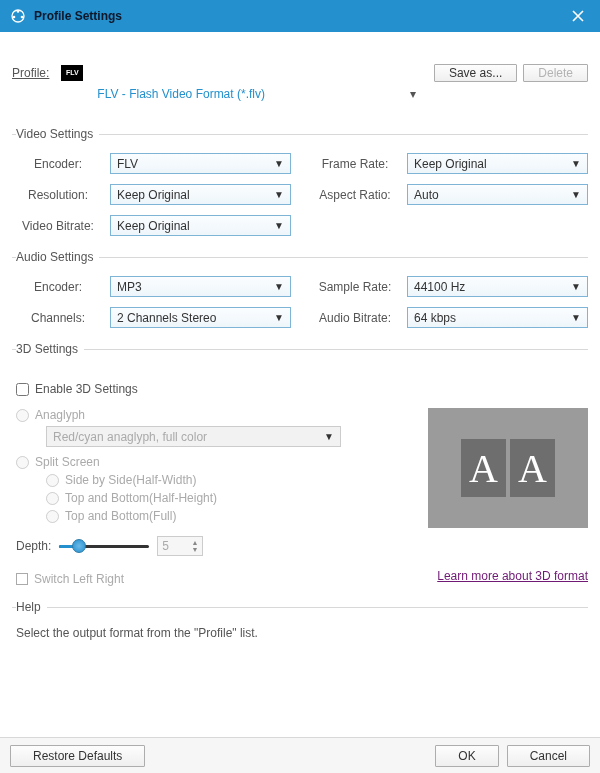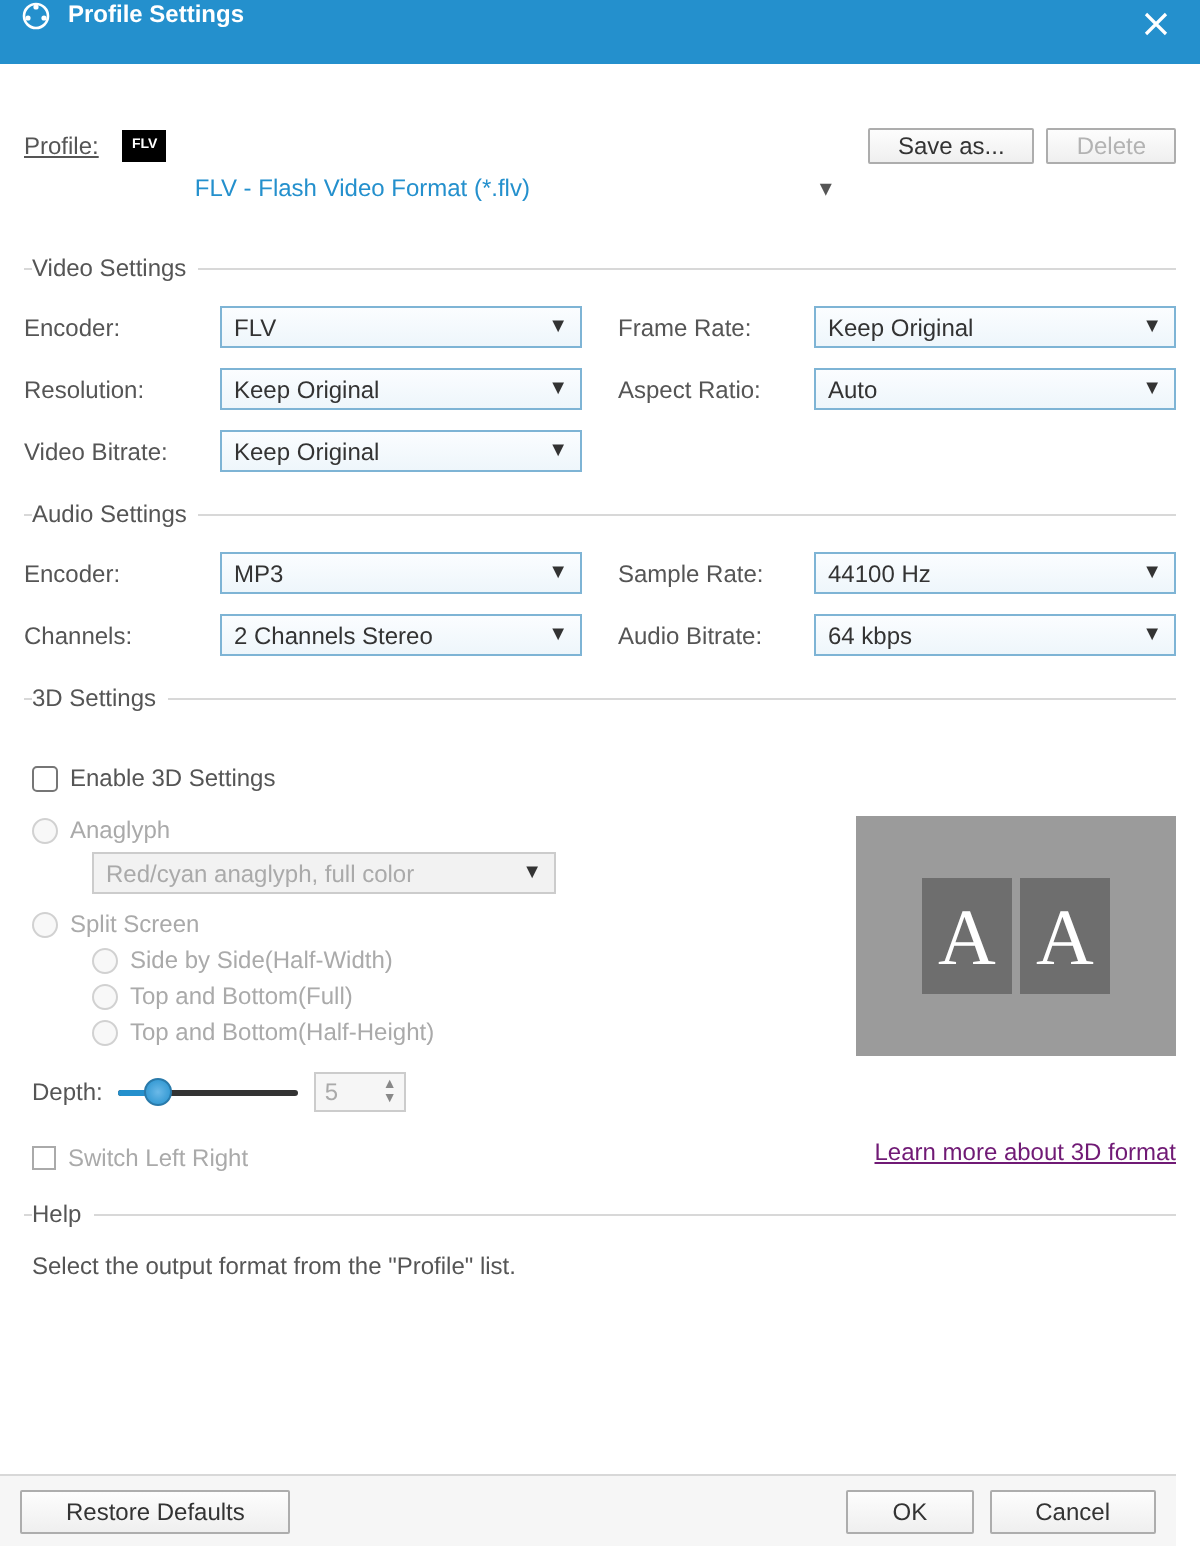--- a/index.html
+++ b/index.html
@@ -1,33 +1,33 @@
 <!DOCTYPE html>
 <html><head>
 <meta charset="utf-8">
 <style>
 * { box-sizing: border-box; margin: 0; padding: 0; font-family: "Segoe UI", Tahoma, sans-serif; font-size: 12px; }
 body { background: #fff; width: 600px; height: 773px; overflow: hidden; color: #555; }
-.titlebar { background: #2490cd; color: #ffffff; height: 32px; display: flex; padding: 0 10px; font-weight: bold; font-size: 13px; }
+.titlebar { background: #2490cd; color: #0f172a; height: 32px; display: flex; align-items: center; padding: 0 10px; font-weight: bold; font-size: 13px; }
 .titlebar .icon { width: 16px; height: 16px; margin-right: 8px; display: inline-flex; align-items: center; justify-content: center; }
 .titlebar .spacer { flex: 1; }
 .titlebar .close { width: 24px; height: 24px; display: flex; align-items: center; justify-content: center; cursor: pointer; font-size: 16px; }
 .profile-row { display: flex; align-items: center; padding: 10px 12px 10px 12px; gap: 6px; }
 .profile-row .lbl { color: #555; text-decoration: underline; }
 .profile-row .flv-icon { width: 22px; height: 16px; background: #000; color: #fff; font-size: 7px; display: flex; align-items: center; justify-content: center; margin: 0 4px 0 6px; font-weight: bold; }
 .profile-row .profile-link { color: #2490cd; flex: 1; padding: 2px 4px; cursor: pointer; display: flex; align-items: center; margin-top: 43px; }
 .profile-row .profile-link .arrow { margin-left: auto; color: #555; margin-right: 8px; }
 .btn { background: linear-gradient(#fdfdfd,#efefef); border: 1px solid #adadad; padding: 1px 14px; cursor: pointer; color: #333; border-radius: 1px; }
 .btn:disabled { color: #b3b3b3; }
 .content { padding: 0 12px; }
 fieldset { border: none; border-top: 1px solid #d8d8d8; margin-top: 14px; padding-top: 6px; position: relative; }
 fieldset > legend { padding: 0 6px 0 0; color: #555; margin-left: 4px; }
 .grid2 { display: grid; grid-template-columns: 1fr 1fr; column-gap: 18px; row-gap: 10px; padding: 6px 0 0 0; }
 .fld { display: flex; align-items: center; }
-.fld .flbl { width: 92px; text-align: left; margin-right: 6px; color: #555; }
+.fld .flbl { width: 92px; text-align: center; margin-right: 6px; color: #555; }
 .dropdown { flex: 1; height: 21px; border: 1px solid #7eb4d5; background: linear-gradient(#fbfdff,#eef6fb); display: flex; align-items: center; padding: 0 6px; cursor: pointer; color: #333; position: relative; }
 .dropdown .dd-arrow { margin-left: auto; color: #333; font-size: 10px; }
 .dropdown.disabled { border-color: #ccc; background: #f2f2f2; color: #aaa; }
 .three-d { margin-top: 14px; }
 .chk { display: flex; align-items: center; gap: 6px; margin: 20px 0 8px 4px; }
 .chk input { width: 13px; height: 13px; }
 .radio-row { display: flex; align-items: center; gap: 6px; margin: 4px 0 4px 4px; color: #aaa; }
 .radio-row input { accent-color: #999; }
 .radio-row.sub { margin-left: 34px; }
 .three-wrap { display: flex; gap: 18px; }
@@ -40,21 +40,21 @@
 .slider .fill { position: absolute; top: 6px; left: 0; width: 18%; height: 3px; background: #2490cd; border-radius: 2px; }
 .slider .thumb { position: absolute; top: 0; left: 14%; width: 14px; height: 14px; border-radius: 50%; background: radial-gradient(#6bb9e8,#2490cd); border: 1px solid #2a7aaa; }
 .spin { width: 46px; height: 20px; border: 1px solid #ccc; background: #f6f6f6; color: #aaa; display: flex; align-items: center; padding: 0 4px; position: relative; }
 .spin .sv { flex: 1; }
 .spin .ar { display: flex; flex-direction: column; font-size: 7px; line-height: 7px; color: #888; }
 .switch-row { display: flex; align-items: center; gap: 6px; margin: 6px 0 0 4px; color: #aaa; text-align: right; }
 .switch-row .sq { width: 12px; height: 12px; border: 1px solid #aaa; display: inline-block; }
 .learn-link { color: #701a75; text-decoration: underline; cursor: pointer; }
 .bottom-row { display: flex; align-items: center; margin-top: 10px; }
 .help-text { padding: 6px 4px; color: #555; }
-.footer { position: absolute; left: 0; right: 12px; bottom: 0; height: 36px; border-top: 1px solid #d8d8d8; background: #f6f6f6; display: flex; align-items: center; padding: 0 10px; gap: 8px; }
+.footer { position: absolute; left: 0; right: 0; bottom: 0; height: 36px; border-top: 1px solid #d8d8d8; background: #f6f6f6; display: flex; align-items: center; padding: 0 10px; gap: 8px; }
 .footer .spacer { flex: 1; }
 .footer .btn { padding: 3px 22px; }
 svg { display:block; }
 </style>
 </head>
 <body>
 
 <div class="titlebar">
   <span class="icon">
     <svg width="16" height="16" viewBox="0 0 16 16">
@@ -167,40 +167,40 @@
     <input type="checkbox" style="">
     <span>Enable 3D Settings</span>
   </label>
   <div class="three-wrap">
     <div class="three-left">
       <div class="radio-row">
         <input type="radio" disabled="" style="">
         <span>Anaglyph</span>
       </div>
       <div style="margin:4px 0 8px 34px;">
-        <div class="dropdown disabled" style="width:232px">
+        <div class="dropdown disabled" style="width:295px">
           <span>Red/cyan anaglyph, full color</span>
               <span class="dd-arrow">▼</span>
         </div>
       </div>
       <div class="radio-row">
         <input type="radio" disabled="" style="">
         <span>Split Screen</span>
       </div>
       <div class="radio-row sub">
             <input type="radio" disabled="" style="">
             <span>Side by Side(Half-Width)</span>
           </div>
       <div class="radio-row sub">
             <input type="radio" disabled="" style="">
-            <span>Top and Bottom(Full)</span>
+            <span>Top and Bottom(Half-Height)</span>
           </div>
       <div class="radio-row sub">
             <input type="radio" disabled="" style="">
-            <span>Top and Bottom(Half-Height)</span>
+            <span>Top and Bottom(Full)</span>
           </div>
     </div>
     <div class="preview">
       <div class="aa">A</div>
       <div class="aa">A</div>
     </div>
   </div>
   <div class="depth-row">
     <span>Depth:</span>
     <div class="slider">

